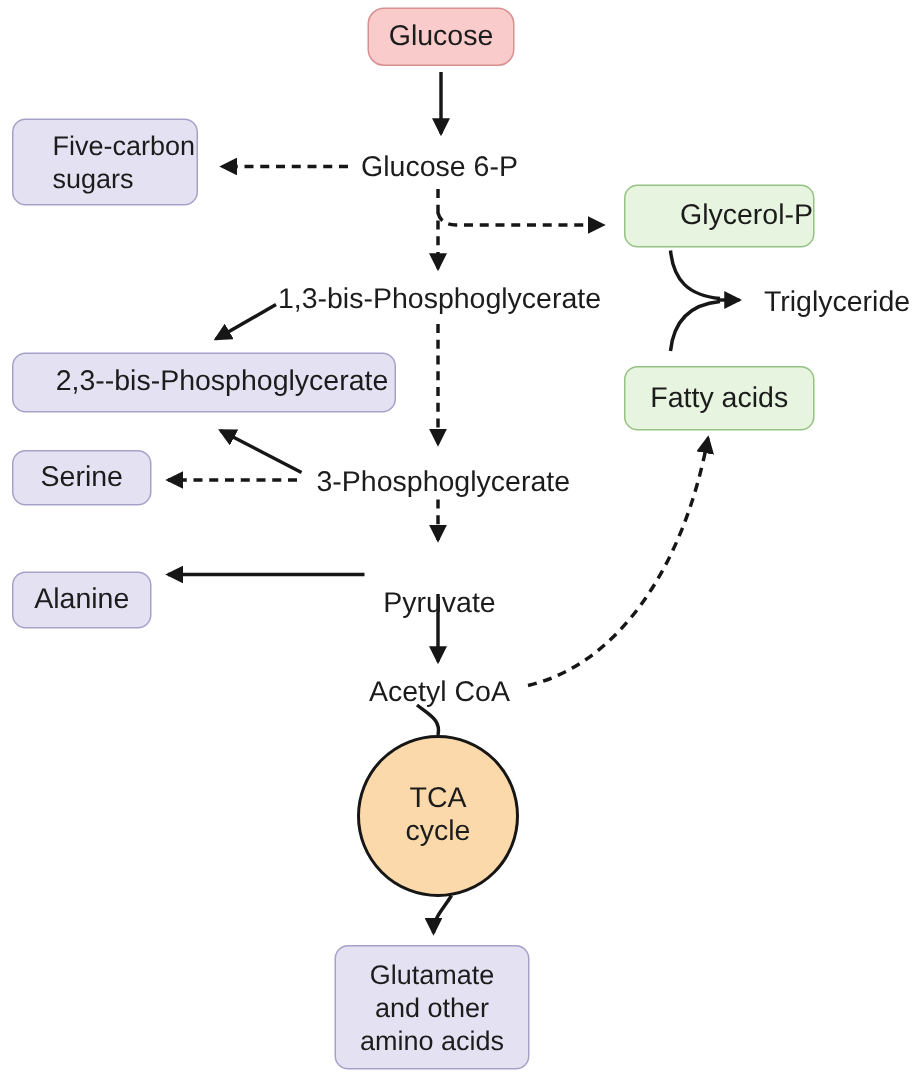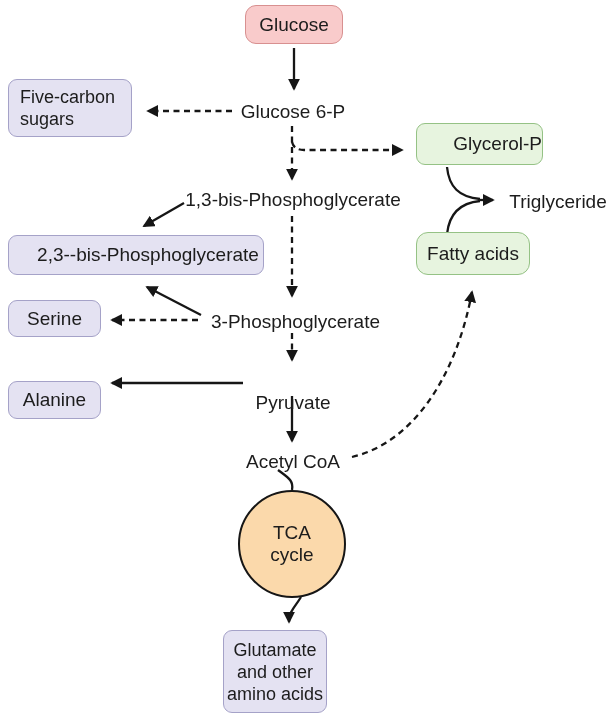--- a/index.html
+++ b/index.html
@@ -19,21 +19,21 @@
   .purple{background:var(--node-purple-fill,#e4e2f2);border:1.6px solid var(--node-purple-border,#a5a2c8);}
   .green{background:var(--node-green-fill,#e7f4df);border:1.6px solid var(--node-green-border,#95c285);}
   .circle{
     background:var(--node-orange-fill,#fbd9ab);
     border:2.6px solid var(--line-color,#111);
     border-radius:50%;
   }
   .plain{
     position:absolute;font-size:19px;line-height:21px;text-align:center;
   }
-  .left-align{justify-content:flex-end;text-align:left;padding-left:11px;}
+  .left-align{justify-content:flex-end;text-align:left;padding-left:26px;}
   .arrow{stroke:var(--line-color,#111);stroke-width:2.3;fill:none;}
   .dashed{stroke-dasharray:6 4.5;}
   .ah-fill{fill:var(--line-color,#111);}
 </style>
 </head>
 <body>
 
 <div class="canvas">
 
   <svg class="layer" width="614" height="723" viewBox="0 0 614 723">
@@ -83,21 +83,21 @@
   </div>
 
   <div class="node purple" style="left:8px;top:235px;width:256px;height:40px;padding-left:24px;">
     <span>2,3--bis-Phosphoglycerate</span>
   </div>
 
   <div class="plain" style="left:502px;top:191px;width:112px;">
     <span>Triglyceride</span>
   </div>
 
-  <div class="node green" style="left:416px;top:232px;width:114px;height:43px;border-radius:12px;">
+  <div class="node green" style="left:416px;top:244px;width:127px;height:43px;">
     <span>Fatty acids</span>
   </div>
 
   <div class="node purple" style="left:8px;top:300px;width:93px;height:37px;">
     <span>Serine</span>
   </div>
 
   <div class="plain" style="left:203px;top:311px;width:185px;">
     <span>3-Phosphoglycerate</span>
   </div>
@@ -111,17 +111,17 @@
   </div>
 
   <div class="plain" style="left:233px;top:451px;width:120px;">
     <span>Acetyl CoA</span>
   </div>
 
   <div class="node circle" style="left:238px;top:490px;width:108px;height:108px;">
     <span style="width:62px;">TCA cycle</span>
   </div>
 
-  <div class="node purple" style="left:223px;top:630px;width:104px;height:83px;font-size:18px;">
+  <div class="node purple" style="left:223px;top:630px;width:130px;height:83px;font-size:18px;">
     <span style="width:112px;">Glutamate and other amino acids</span>
   </div>
 
 </div>
 
 </body></html>

